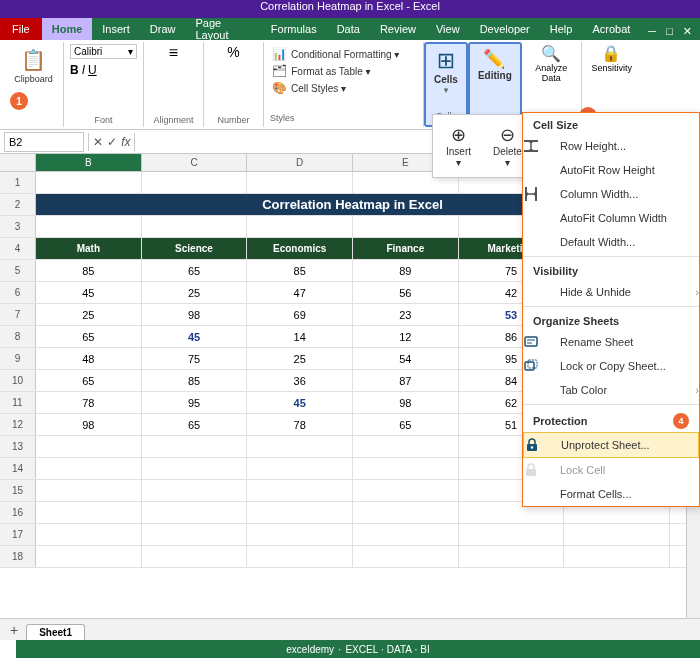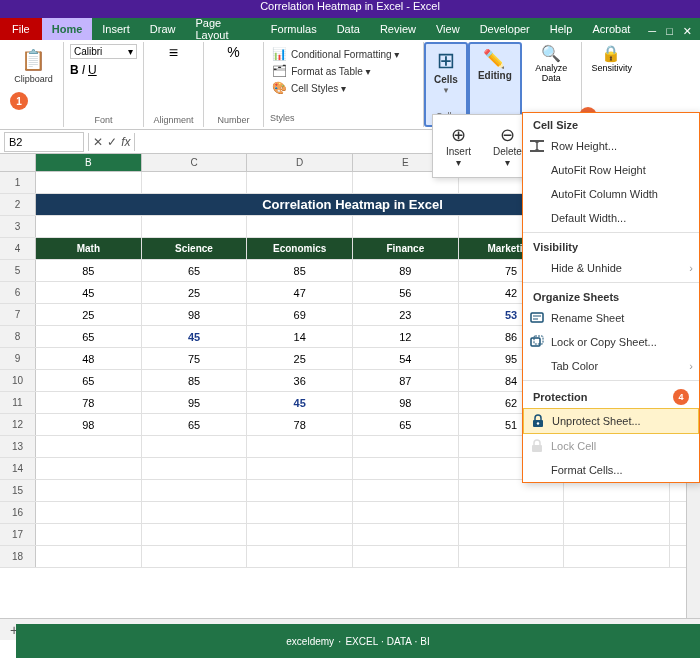--- a/index.html
+++ b/index.html
@@ -245,24 +245,24 @@
       font-size: 11px;
     }
     .dropdown-section-title {
       font-weight: bold;
       padding: 6px 10px 3px;
       color: #333;
     }
     .dropdown-item {
       display: flex;
       align-items: center;
-      padding: 4px 6px;
+      padding: 4px 0;
       cursor: pointer;
       color: #333;
-      gap: 6px;
+      gap: 21px;
     }
     .dropdown-item.highlighted {
       background: #fff3cd;
       border: 1px solid #f0c040;
     }
     .dropdown-item.grayed { color: #999; }
     .dropdown-divider { height: 1px; background: #e0e0e0; margin: 2px 0; }
     .dropdown-item .item-icon {
       width: 16px; height: 16px;
       display: flex; align-items: center; justify-content: center;
@@ -330,21 +330,21 @@
       padding: 2px 6px;
       cursor: pointer;
       font-size: 14px;
       color: #555;
     }
 
     
     .bottom-bar {
       background: #217346;
       color: white;
-      height: 34px;
+      height: 18px;
       display: flex;
       align-items: center;
       justify-content: center;
       font-size: 10px;
       gap: 4px;
       margin-left: 16px;
     }
 
     
     .badge-1 { top: 52px; left: 10px; }
@@ -729,20 +729,32 @@
           </svg>
       </div>
       <span>Row Height...</span>
     </div>
 
     <div class="dropdown-item">
       <div class="item-icon"></div>
       <span>AutoFit Row Height</span>
     </div>
 
+    <div class="dropdown-item">
+      <div class="item-icon">
+        <svg width="14" height="14" viewBox="0 0 14 14">
+            <rect x="1" y="0" width="2" height="14" fill="#555"></rect>
+            <rect x="11" y="0" width="2" height="14" fill="#555"></rect>
+            <line x1="3" y1="7" x2="11" y2="7" stroke="#555" stroke-width="1.5"></line>
+            <polyline points="4,5 2,7 4,9" fill="#555"></polyline>
+            <polyline points="10,5 12,7 10,9" fill="#555"></polyline>
+          </svg>
+      </div>
+      <span>Column Width...</span>
+    </div>
 
     <div class="dropdown-item">
       <div class="item-icon"></div>
       <span>AutoFit Column Width</span>
     </div>
 
     <div class="dropdown-item">
       <div class="item-icon"></div>
       <span>Default Width...</span>
     </div>

